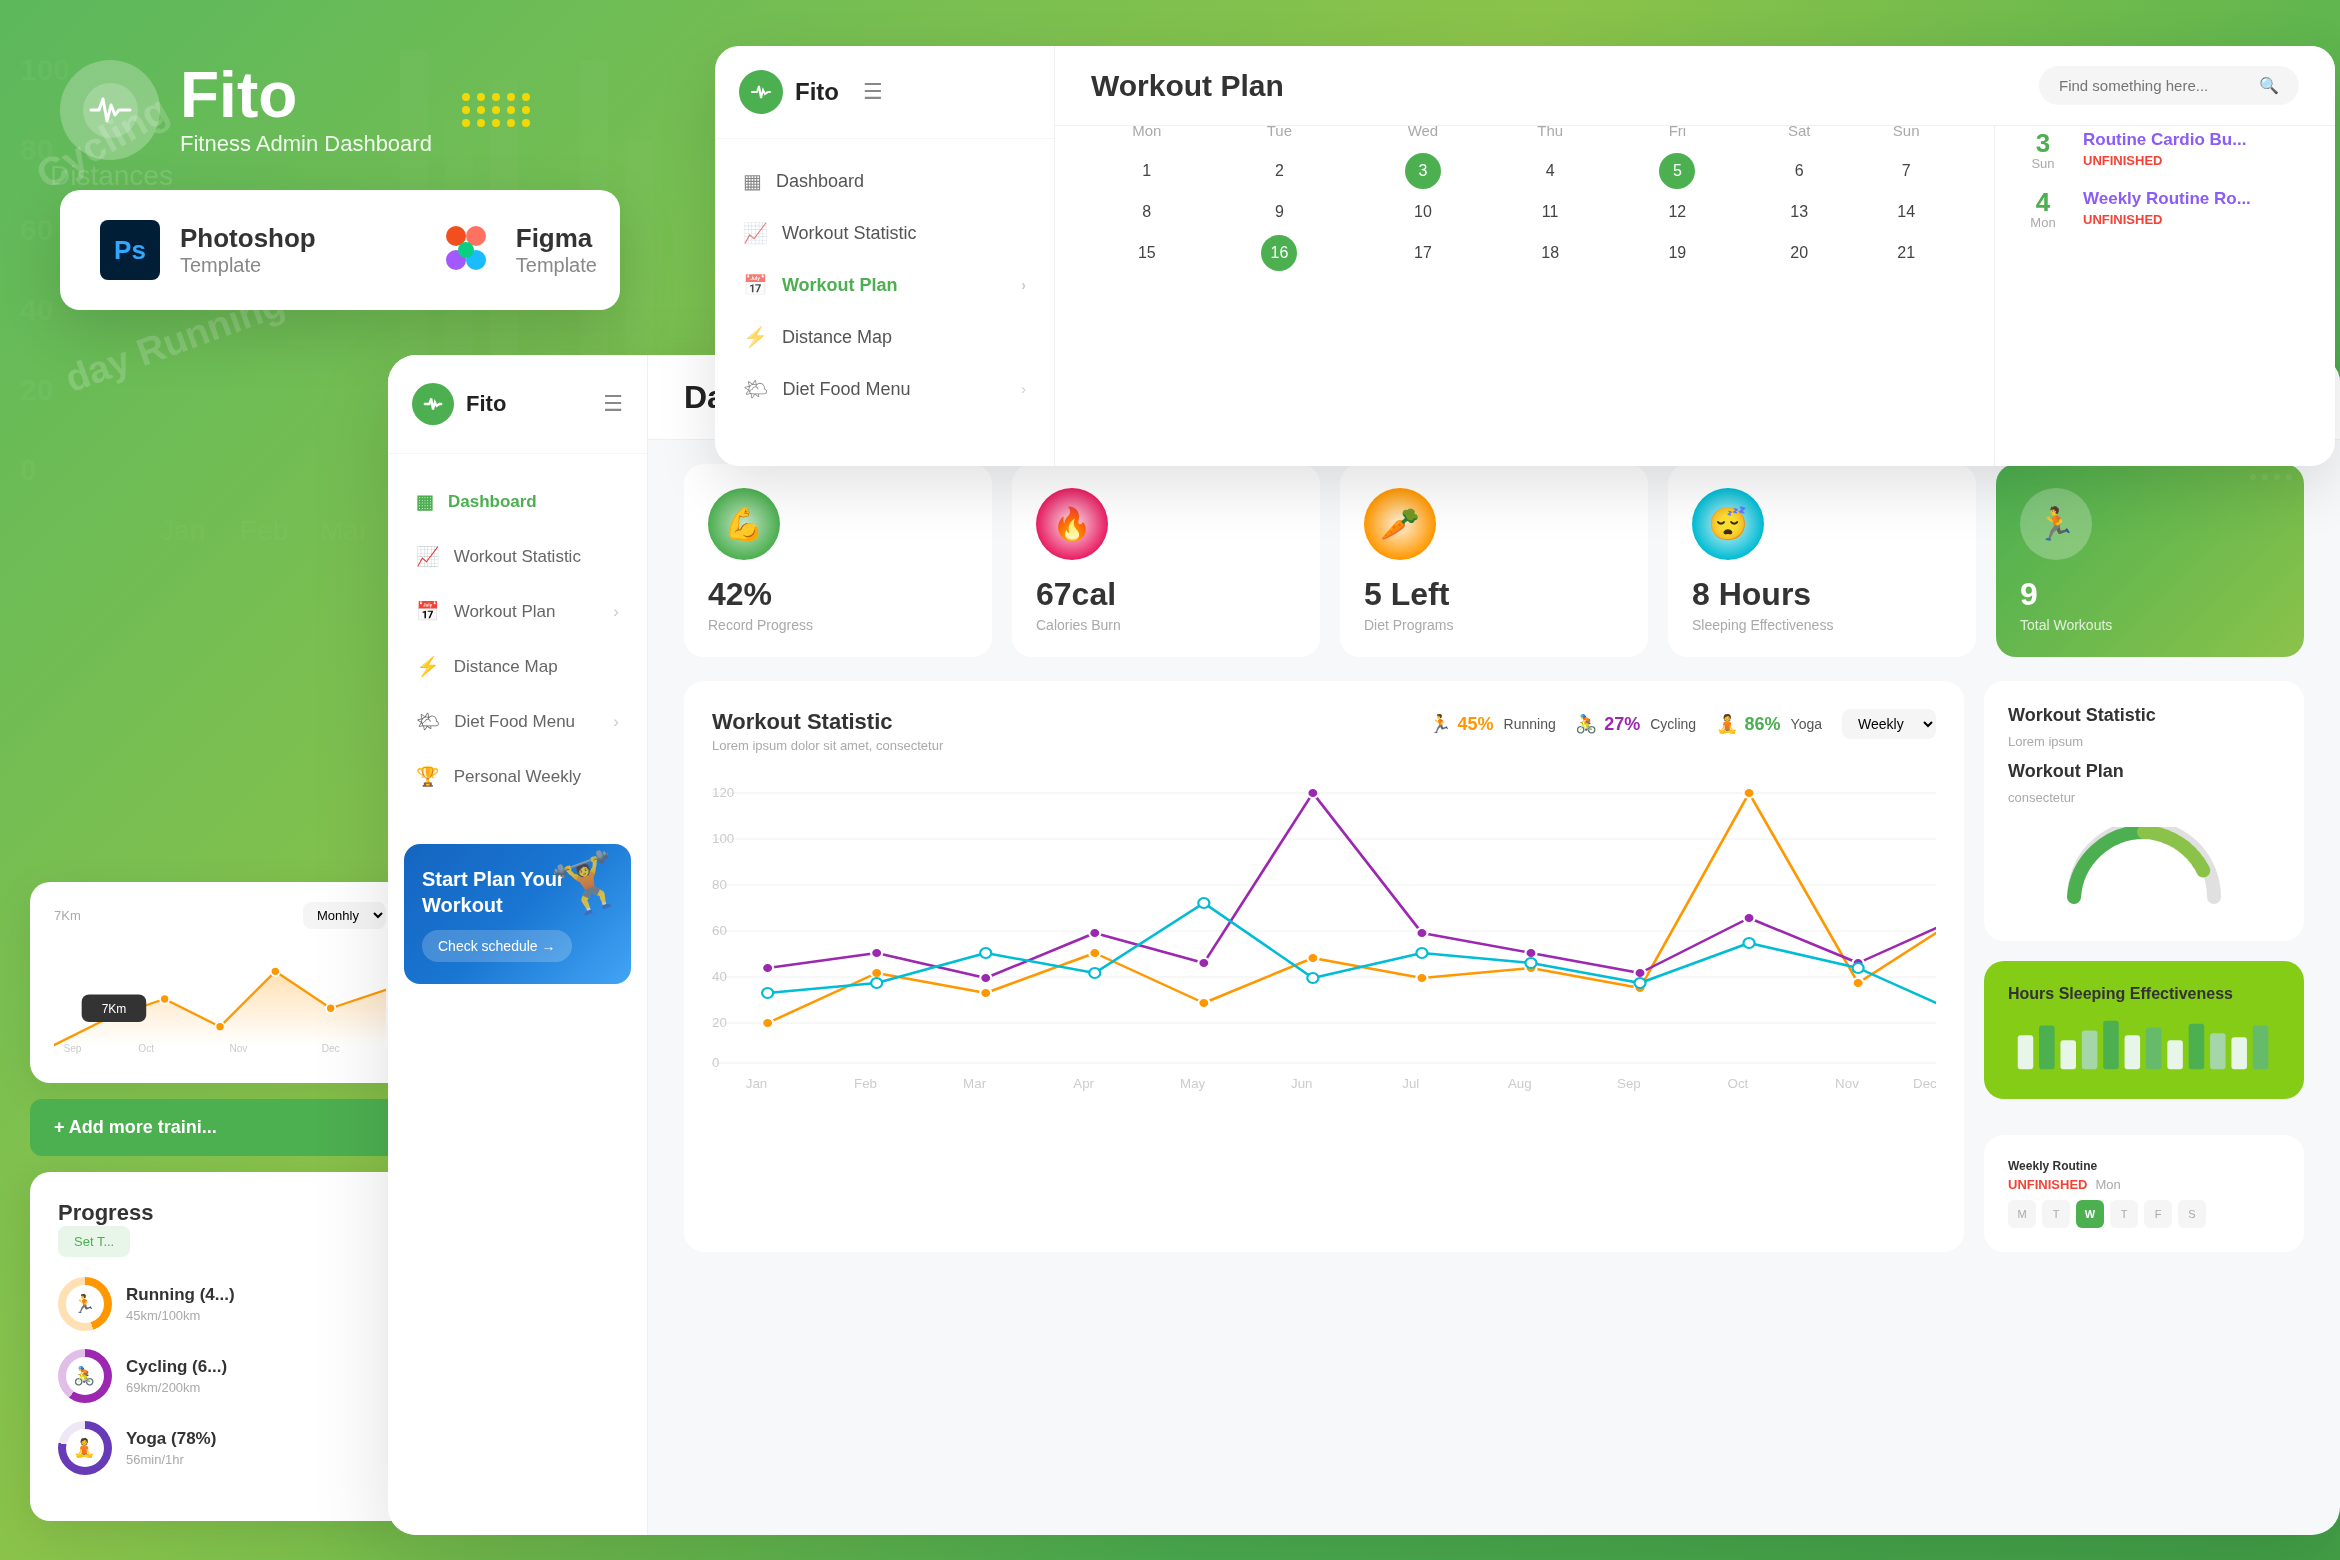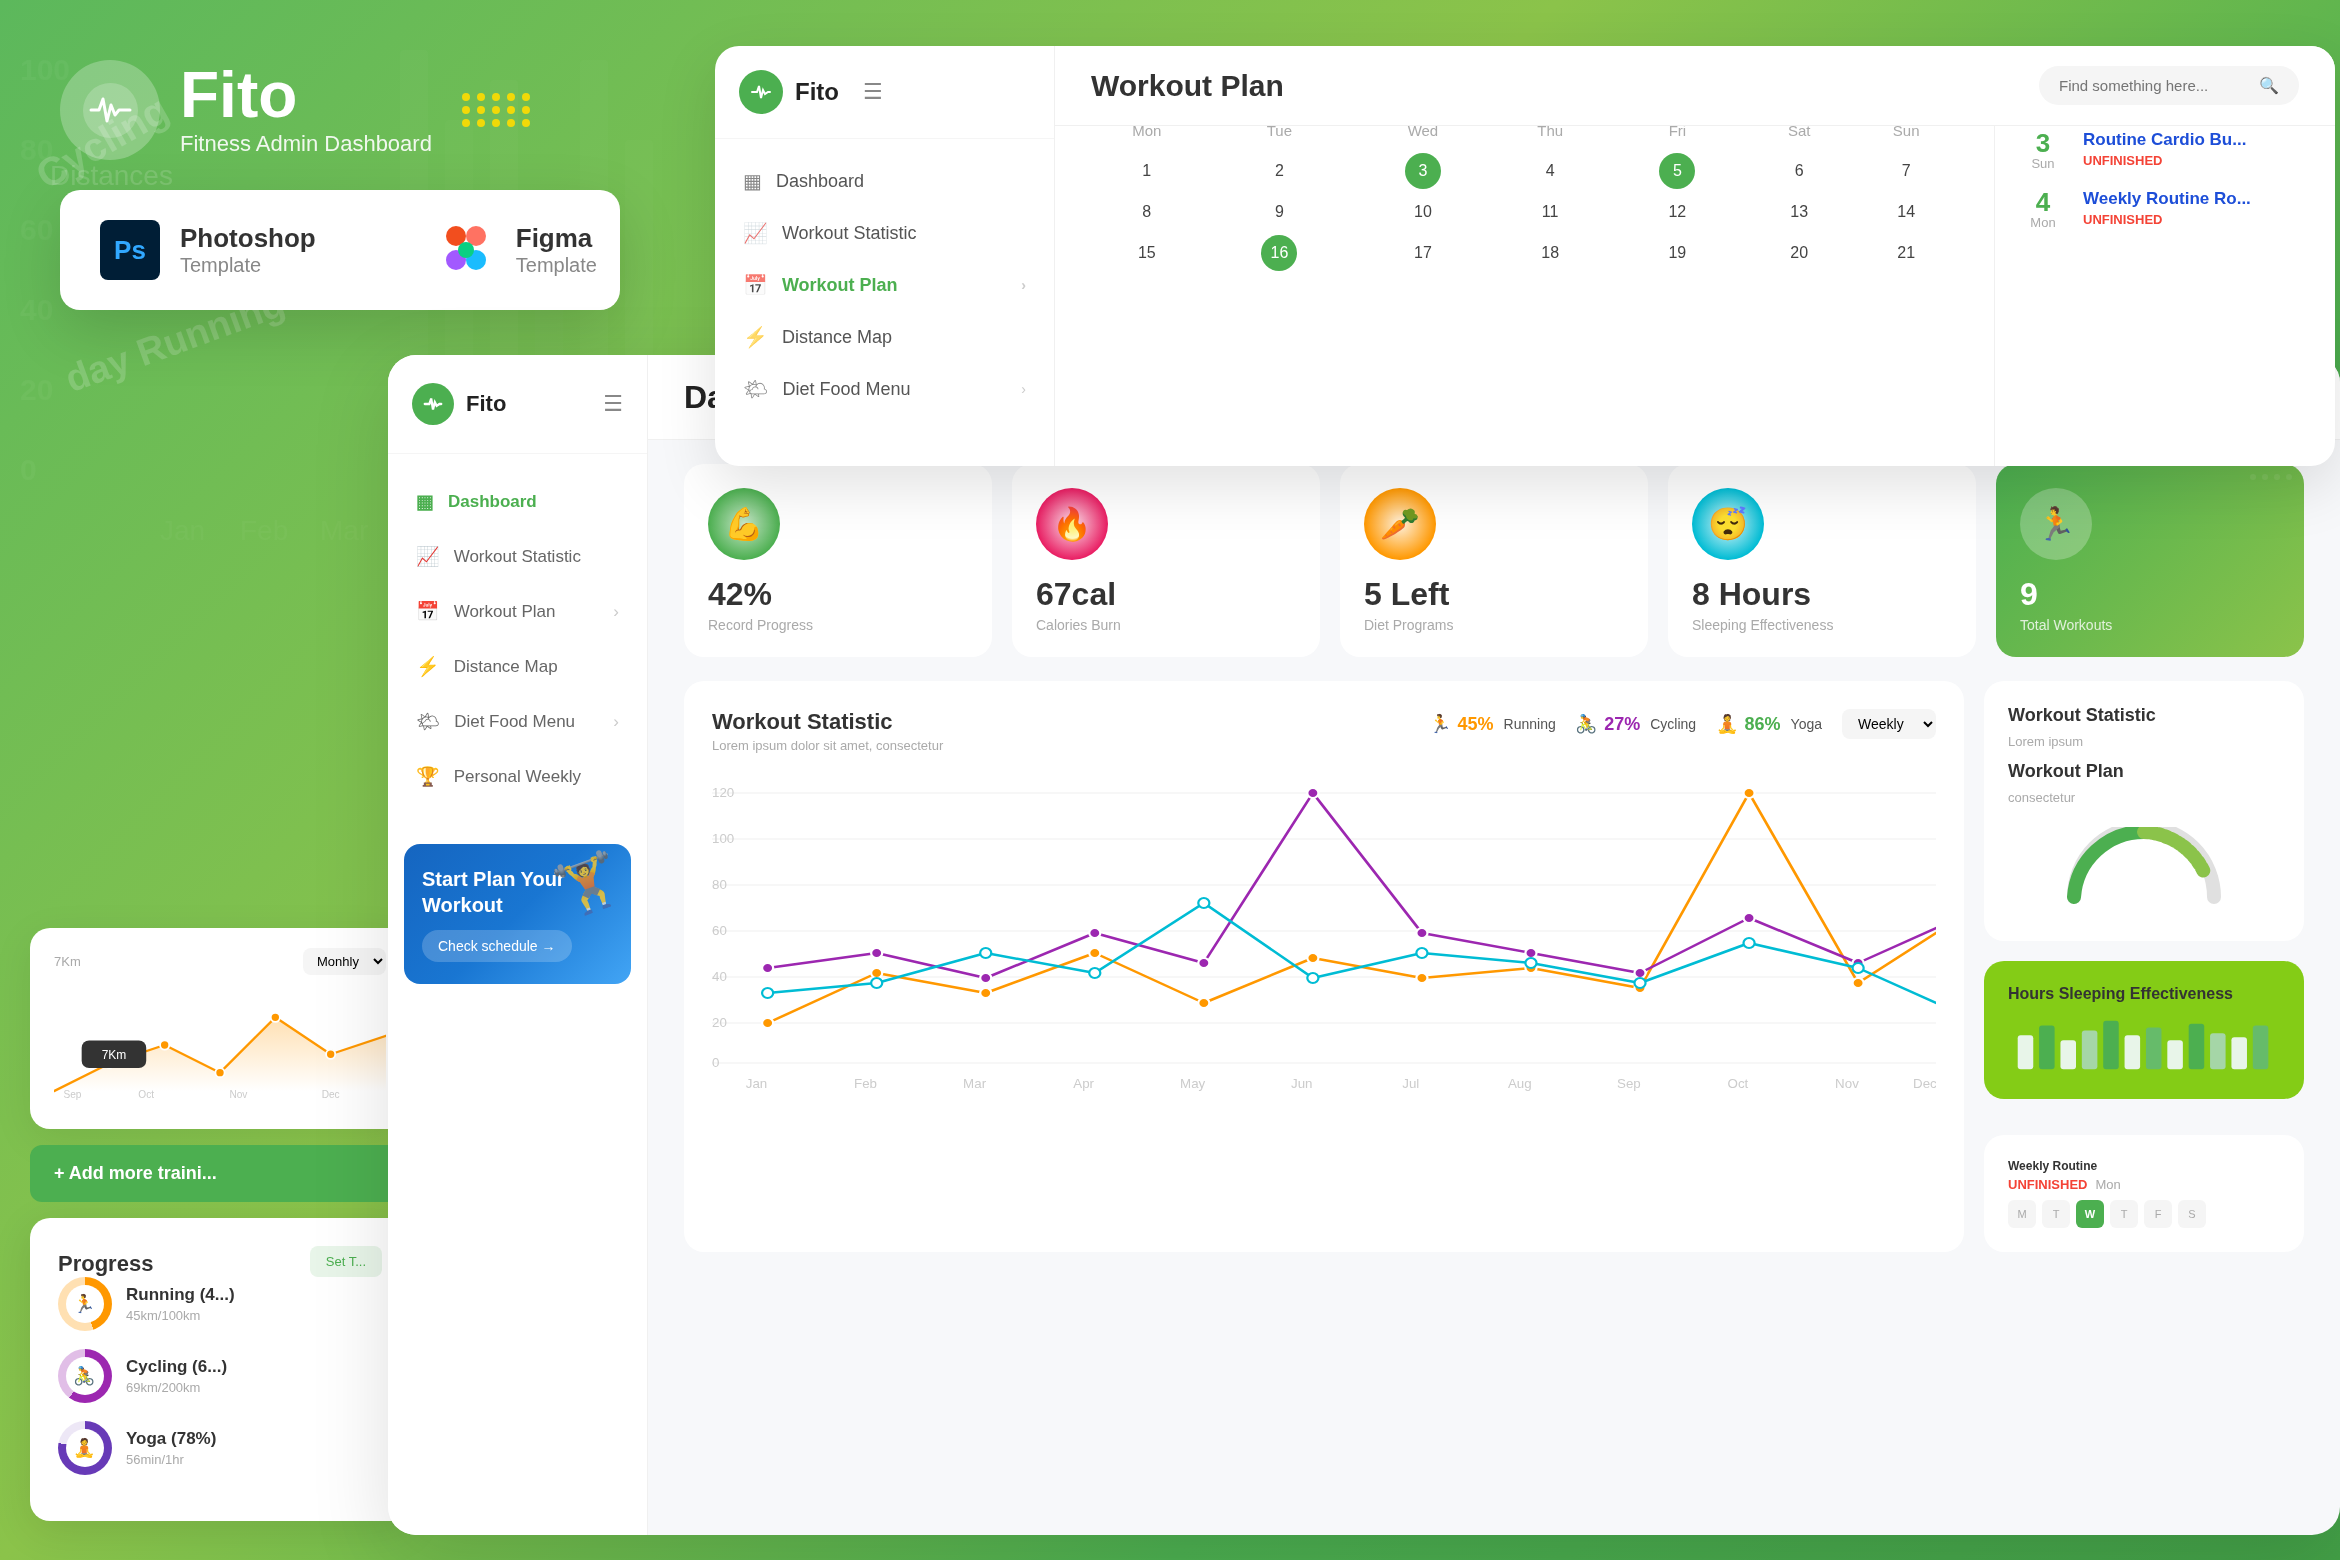--- a/index.html
+++ b/index.html
@@ -202,21 +202,21 @@
       gap: 16px;
       margin-bottom: 18px;
       align-items: flex-start;
     }
     .plan-date-badge {
       text-align: center;
       min-width: 48px;
     }
     .plan-date-num { font-size: 26px; font-weight: 700; color: #4caf50; line-height: 1; }
     .plan-date-day { font-size: 13px; color: #aaa; }
-    .plan-item-info .plan-item-title { font-size: 17px; font-weight: 600; color: #1d4ed8; }
+    .plan-item-info .plan-item-title { font-size: 17px; font-weight: 600; color: #8b5cf6; }
     .plan-item-info .plan-status { font-size: 13px; color: #f44336; font-weight: 600; margin-top: 3px; }
     .wpc-search {
       background: #f5f5f5;
       border-radius: 25px;
       padding: 10px 20px;
       display: flex; align-items: center; gap: 10px;
       width: 260px;
     }
     .wpc-search input {
       border: none; background: transparent; outline: none;
@@ -440,21 +440,23 @@
     }
     .progress-card {
       background: white;
       border-radius: 20px;
       padding: 28px;
       box-shadow: 0 10px 40px rgba(0,0,0,0.1);
     }
     .progress-header {
       display: flex;
       justify-content: space-between;
-      align-items: flex-end;
+      align-items: flex-start;
+      margin-bottom: 20px;
+      flex-direction: column;
     }
     .progress-title { font-size: 22px; font-weight: 700; color: #333; }
     .progress-btn {
       background: #e8f5e9;
       color: #4caf50;
       border: none;
       padding: 8px 16px;
       border-radius: 8px;
       font-size: 13px;
       cursor: pointer;

